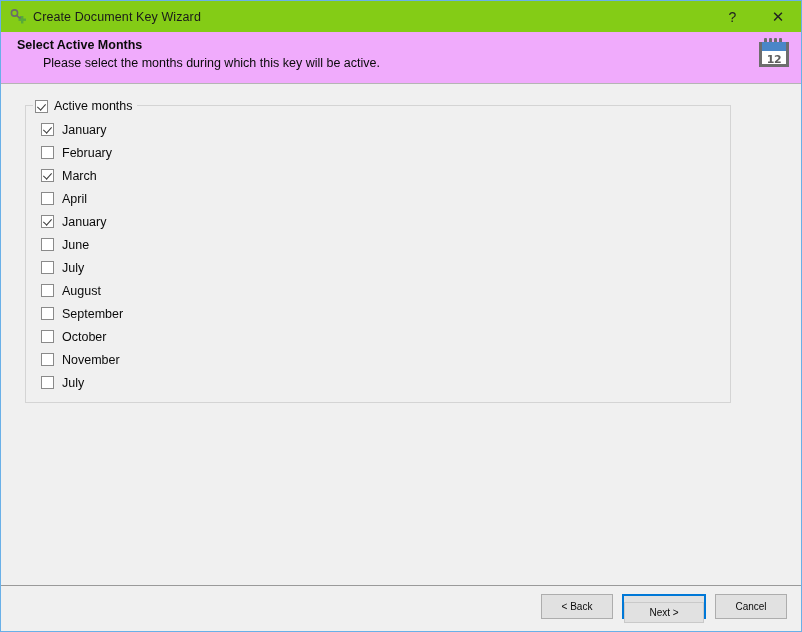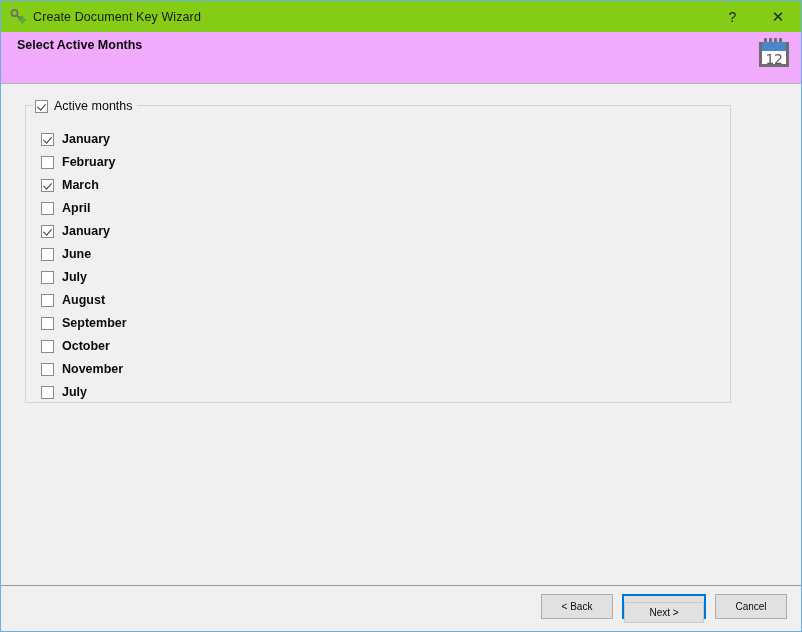--- a/index.html
+++ b/index.html
@@ -66,42 +66,42 @@
     box-sizing:border-box;border:3px solid #6d6d6d;background:#ffffff;
   }
   .cal .band{
     position:absolute;top:4px;left:0;width:30px;height:9px;
     box-sizing:border-box;border-left:3px solid #6d6d6d;border-right:3px solid #6d6d6d;
     background:#4a86c8;
   }
   .cal .num{
     position:absolute;left:0;top:13px;width:30px;height:16px;
     display:flex;align-items:center;justify-content:center;
-    font-size:14px;font-weight:normal;color:#5e5e5e;
+    font-size:11px;font-weight:bold;color:#5e5e5e;
     font-family:"DejaVu Sans",sans-serif;letter-spacing:-0.5px;
   }
   
   .body-area{
     flex:1 1 auto;position:relative;background:#f0f0f0;
   }
   .groupbox{
     position:absolute;left:24px;top:21px;width:706px;height:298px;
     box-sizing:border-box;border:1px solid #d4d4d4;
   }
   .gb-title{
     position:absolute;left:7px;top:-8px;height:16px;
     background:#f0f0f0;padding:0 4px 0 2px;
     display:flex;align-items:center;
   }
   .gb-title .cb-label{margin-left:6px;font-size:12.5px;color:#0a0a0a;}
   .list{
     position:absolute;left:15px;top:17px;
   }
   .row{
-    height:23px;display:flex;align-items:flex-end;font-weight:bold;
+    height:23px;display:flex;align-items:flex-start;
   }
   .row .cb-label{margin-left:8px;font-size:12.5px;color:#0a0a0a;}
   
   .cb{
     width:13px;height:13px;box-sizing:border-box;
     border:1px solid #8a8a8a;background:#ffffff;
     position:relative;flex:0 0 13px;
   }
   .cb.checked::after{
     content:"";position:absolute;
@@ -151,20 +151,21 @@
     </div>
     <div class="title-text">Create Document Key Wizard</div>
     <div class="title-btns">
       <button class="title-btn">?</button>
       <button class="title-btn close">✕</button>
     </div>
   </div>
 
   <div class="header">
     <div class="hdr-title">Select Active Months</div>
+    <div class="hdr-sub">Please select the months during which this key will be active.</div>
     <div class="hdr-icon">
       <div class="cal">
         <div class="ring" style="left:5px"></div>
         <div class="ring" style="left:10px"></div>
         <div class="ring" style="left:15px"></div>
         <div class="ring" style="left:20px"></div>
         <div class="body"></div>
         <div class="band"></div>
         <div class="num">12</div>
       </div>

